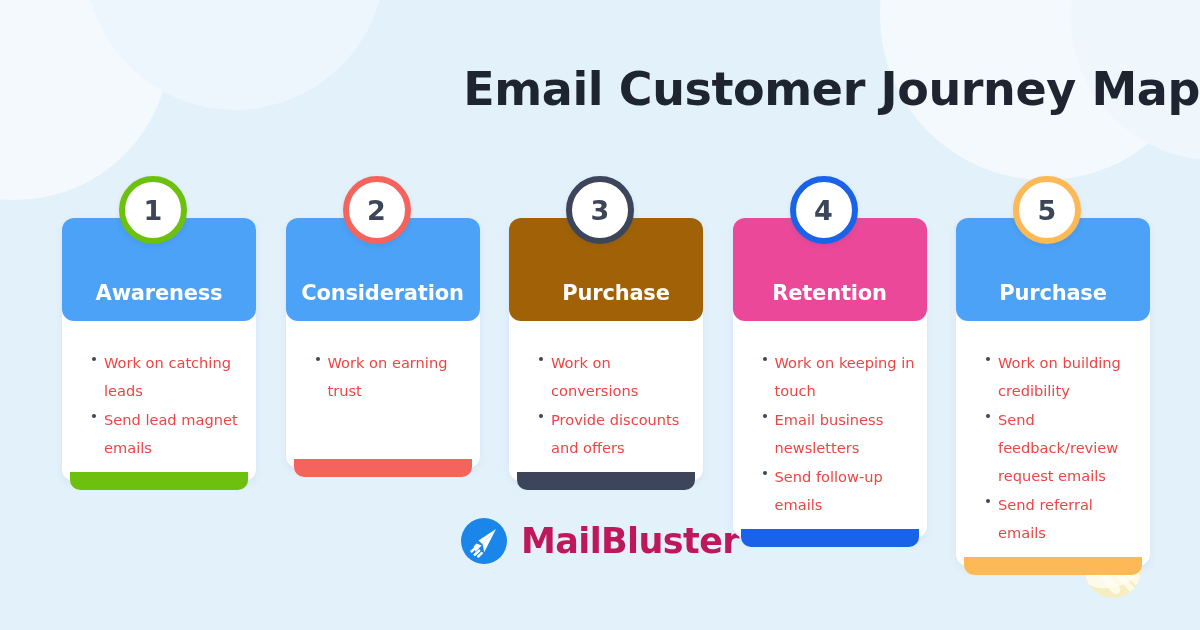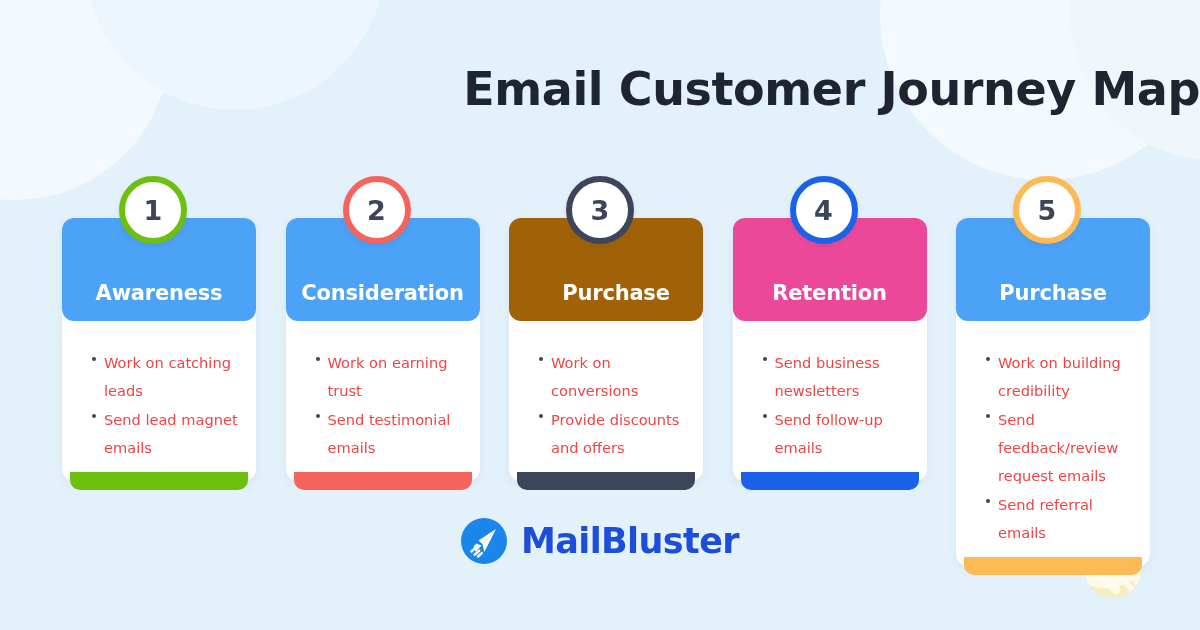--- a/index.html
+++ b/index.html
@@ -218,21 +218,21 @@
     gap: 14px;
   }
   .brand-mark {
     width: 46px;
     height: 46px;
     flex: 0 0 46px;
   }
   .brand-name {
     font-size: 35px;
     font-weight: 700;
-    color: #1d4ed8;
+    color: #be185d;
     letter-spacing: -0.6px;
   }
 </style>
 </head>
 <body>
 
 <div class="canvas">
 
   <div class="blob blob-tl-1"></div>
   <div class="blob blob-tl-2"></div>
@@ -262,21 +262,20 @@
         </div>
       </div>
       <div class="card">
         <div class="badge" style="border-color: rgb(244, 100, 92);">2</div>
         <div class="card-body">
           <div class="card-head" style="background: rgb(76, 162, 247);">
             <div class="card-head-label">Consideration</div>
           </div>
           <ul class="card-list">
             <li>Work on earning trust</li>
-            <li>Send testimonial emails</li>
           </ul>
           <div class="card-foot" style="background: rgb(244, 100, 92);"></div>
         </div>
       </div>
       <div class="card">
         <div class="badge" style="border-color: rgb(60, 69, 89);">3</div>
         <div class="card-body">
           <div class="card-head" style="background: #a16207; padding-left: 20px;">
             <div class="card-head-label">Purchase</div>
           </div>
@@ -287,21 +286,22 @@
           <div class="card-foot" style="background: rgb(60, 69, 89);"></div>
         </div>
       </div>
       <div class="card">
         <div class="badge" style="border-color: rgb(26, 99, 232);">4</div>
         <div class="card-body">
           <div class="card-head" style="background: #ec4899;">
             <div class="card-head-label">Retention</div>
           </div>
           <ul class="card-list">
-            <li>Send business newsletters</li>
+            <li>Work on keeping in touch</li>
+            <li>Email business newsletters</li>
             <li>Send follow-up emails</li>
           </ul>
           <div class="card-foot" style="background: rgb(26, 99, 232);"></div>
         </div>
       </div>
       <div class="card">
         <div class="badge" style="border-color: rgb(252, 185, 86);">5</div>
         <div class="card-body">
           <div class="card-head" style="background: rgb(76, 162, 247);">
             <div class="card-head-label">Purchase</div>

